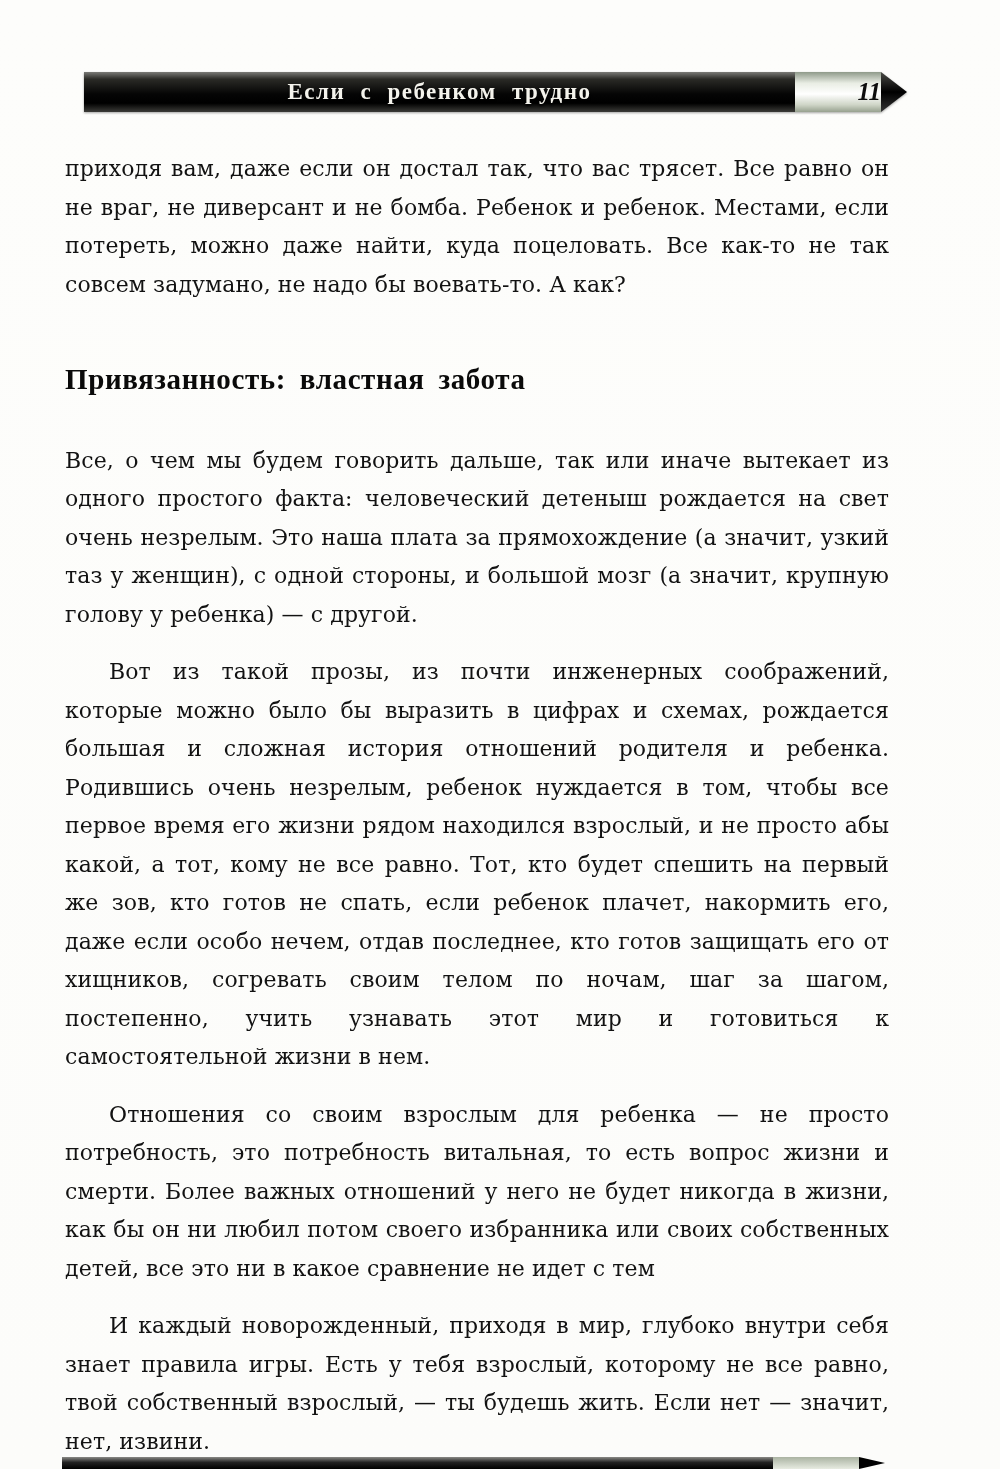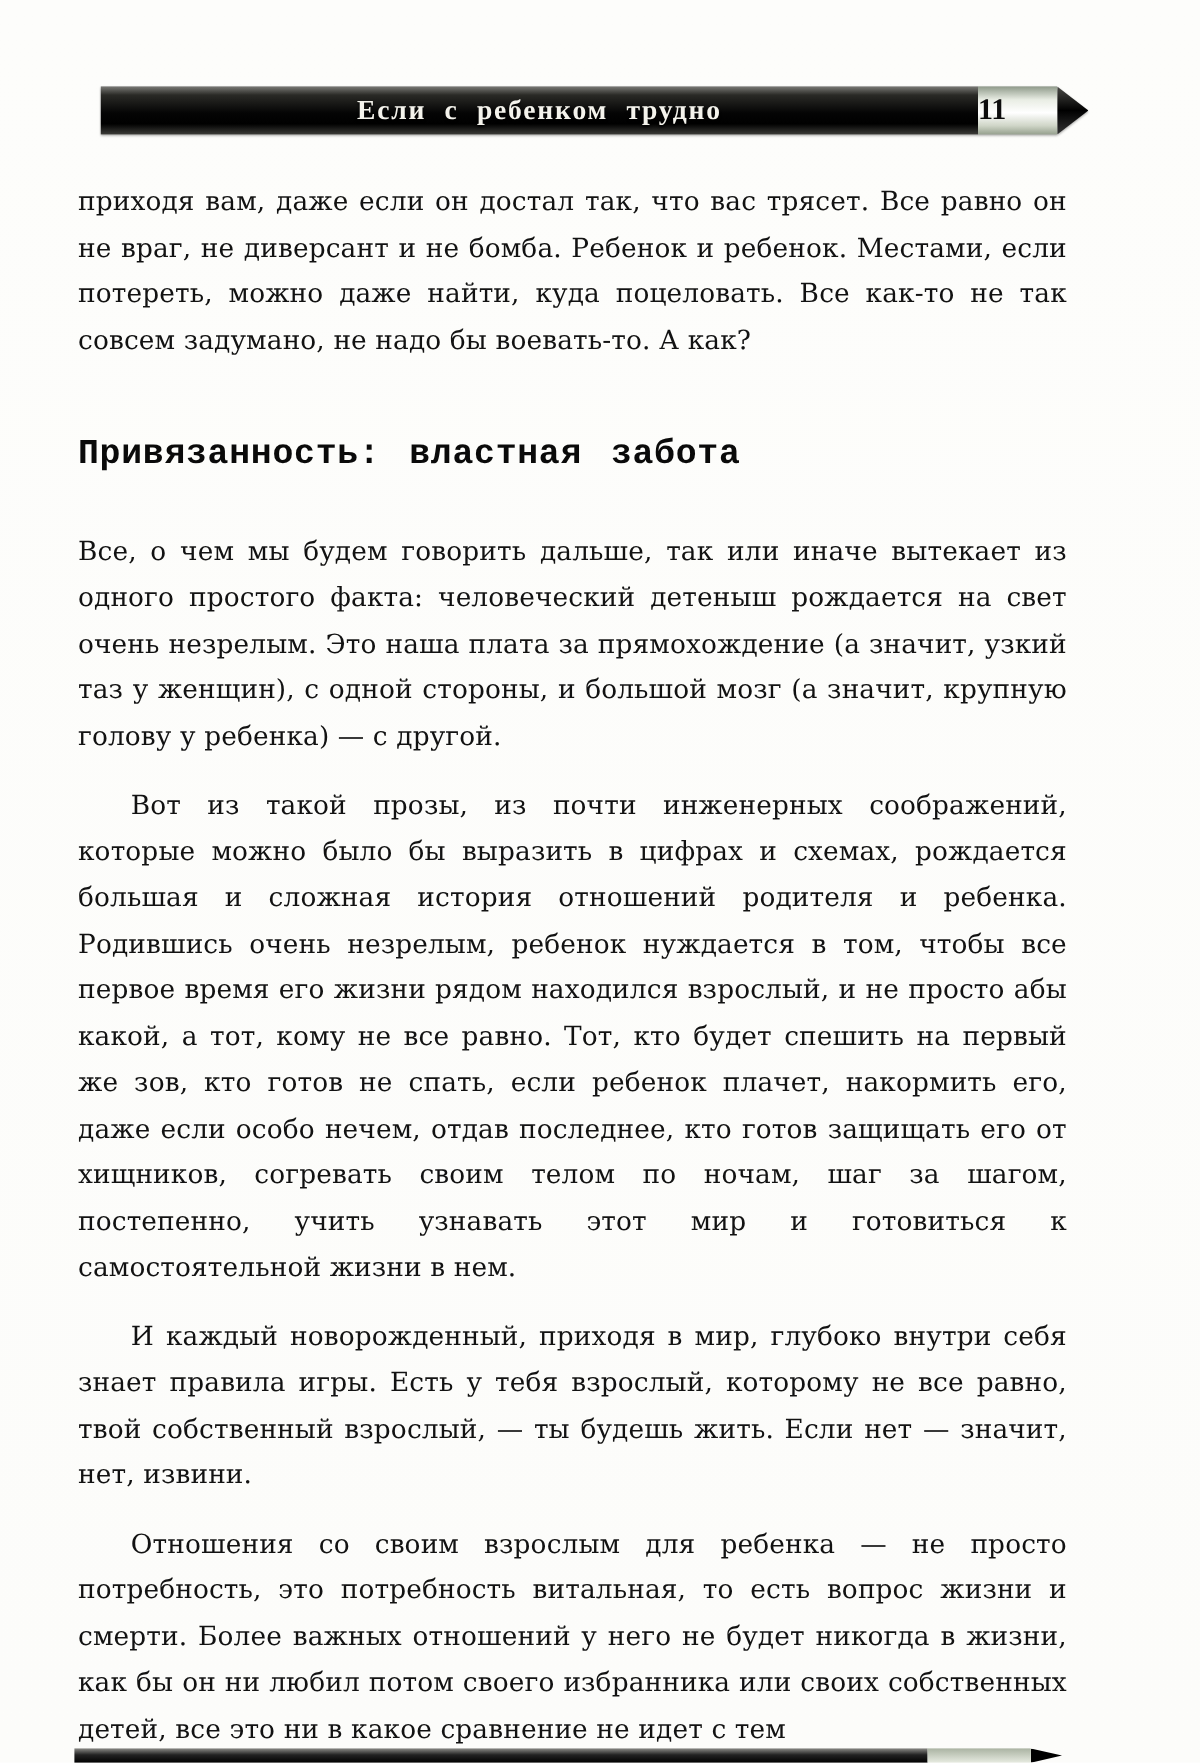--- a/index.html
+++ b/index.html
@@ -33,23 +33,23 @@
     color:#f4f3ec;
     font-family:"Liberation Serif","DejaVu Serif",serif;
     font-weight:700;
     font-size:23px;
     letter-spacing:1.5px;
     word-spacing:8px;
     text-shadow:0 2px 2px rgba(0,0,0,0.9);
     white-space:nowrap;
   }
   .page-number-box {
-    width:66px;
+    width:86px;
     background:linear-gradient(180deg,#8f9a8a 0%, #e9ede4 28%, #ffffff 55%, #cfd5c7 82%, #97a18f 100%);
-    display:flex; align-items:center; justify-content:flex-start;
+    display:flex; align-items:center; justify-content:flex-end;font-style:italic;
   }
   .page-number {
     font-family:"Liberation Serif","DejaVu Serif",serif;
     font-weight:700;
     font-size:25px;
     color:#0d0d0d;
   }
   .band-arrow {
     width:26px;
     background:linear-gradient(180deg,#4a4a46 0%, #000 50%, #333 100%);
@@ -62,21 +62,21 @@
     left:65px; top:150px;
     width:824px;
     font-size:22px;
     line-height:38.5px;
     text-align:justify;
     letter-spacing:0.1px;
   }
   .para { text-indent:0; }
   .para.indented { text-indent:44px;margin-top:19px; }
   .heading {
-    font-family:Liberation Mono, monospace;
+    font-family:Liberation Serif, serif;
     font-weight:700;
     font-size:29px;
     letter-spacing:0.6px;
     word-spacing:6px;
     color:#0a0a0a;
     text-align:left;
     margin:58px 0 45px 0;
     line-height:1.2;
   }
 
@@ -118,23 +118,23 @@
   <div class="content">
 
     <p class="para">приходя вам, даже если он достал так, что вас трясет. Все равно он не враг, не диверсант и не бомба. Ребенок и ребенок. Местами, если потереть, можно даже найти, куда поцеловать. Все как-то не так совсем задумано, не надо бы воевать-то. А как?</p>
 
     <h2 class="heading">Привязанность: властная забота</h2>
 
     <p class="para">Все, о чем мы будем говорить дальше, так или иначе вытекает из одного простого факта: человеческий детеныш рождается на свет очень незрелым. Это наша плата за прямохождение (а значит, узкий таз у женщин), с одной стороны, и большой мозг (а значит, крупную голову у ребенка) — с другой.</p>
 
     <p class="para indented">Вот из такой прозы, из почти инженерных соображений, которые можно было бы выразить в цифрах и схемах, рождается большая и сложная история отношений родителя и ребенка. Родившись очень незрелым, ребенок нуждается в том, чтобы все первое время его жизни рядом находился взрослый, и не просто абы какой, а тот, кому не все равно. Тот, кто будет спешить на первый же зов, кто готов не спать, если ребенок плачет, накормить его, даже если особо нечем, отдав последнее, кто готов защищать его от хищников, согревать своим телом по ночам, шаг за шагом, постепенно, учить узнавать этот мир и готовиться к самостоятельной жизни в нем.</p>
 
+    <p class="para indented">Отношения со своим взрослым для ребенка — не просто потребность, это потребность витальная, то есть вопрос жизни и смерти. Более важных отношений у него не будет никогда в жизни, как бы он ни любил потом своего избранника или своих собственных детей, все это ни в какое сравнение не идет с тем</p>
+
     <p class="para indented">И каждый новорожденный, приходя в мир, глубоко внутри себя знает правила игры. Есть у тебя взрослый, которому не все равно, твой собственный взрослый, — ты будешь жить. Если нет — значит, нет, извини.</p>
-
-    <p class="para indented">Отношения со своим взрослым для ребенка — не просто потребность, это потребность витальная, то есть вопрос жизни и смерти. Более важных отношений у него не будет никогда в жизни, как бы он ни любил потом своего избранника или своих собственных детей, все это ни в какое сравнение не идет с тем</p>
 
   </div>
 
   <div class="footer-band">
     <div class="footer-dark"></div>
     <div class="footer-light"></div>
     <div class="footer-arrow"></div>
   </div>
 
 </div>

